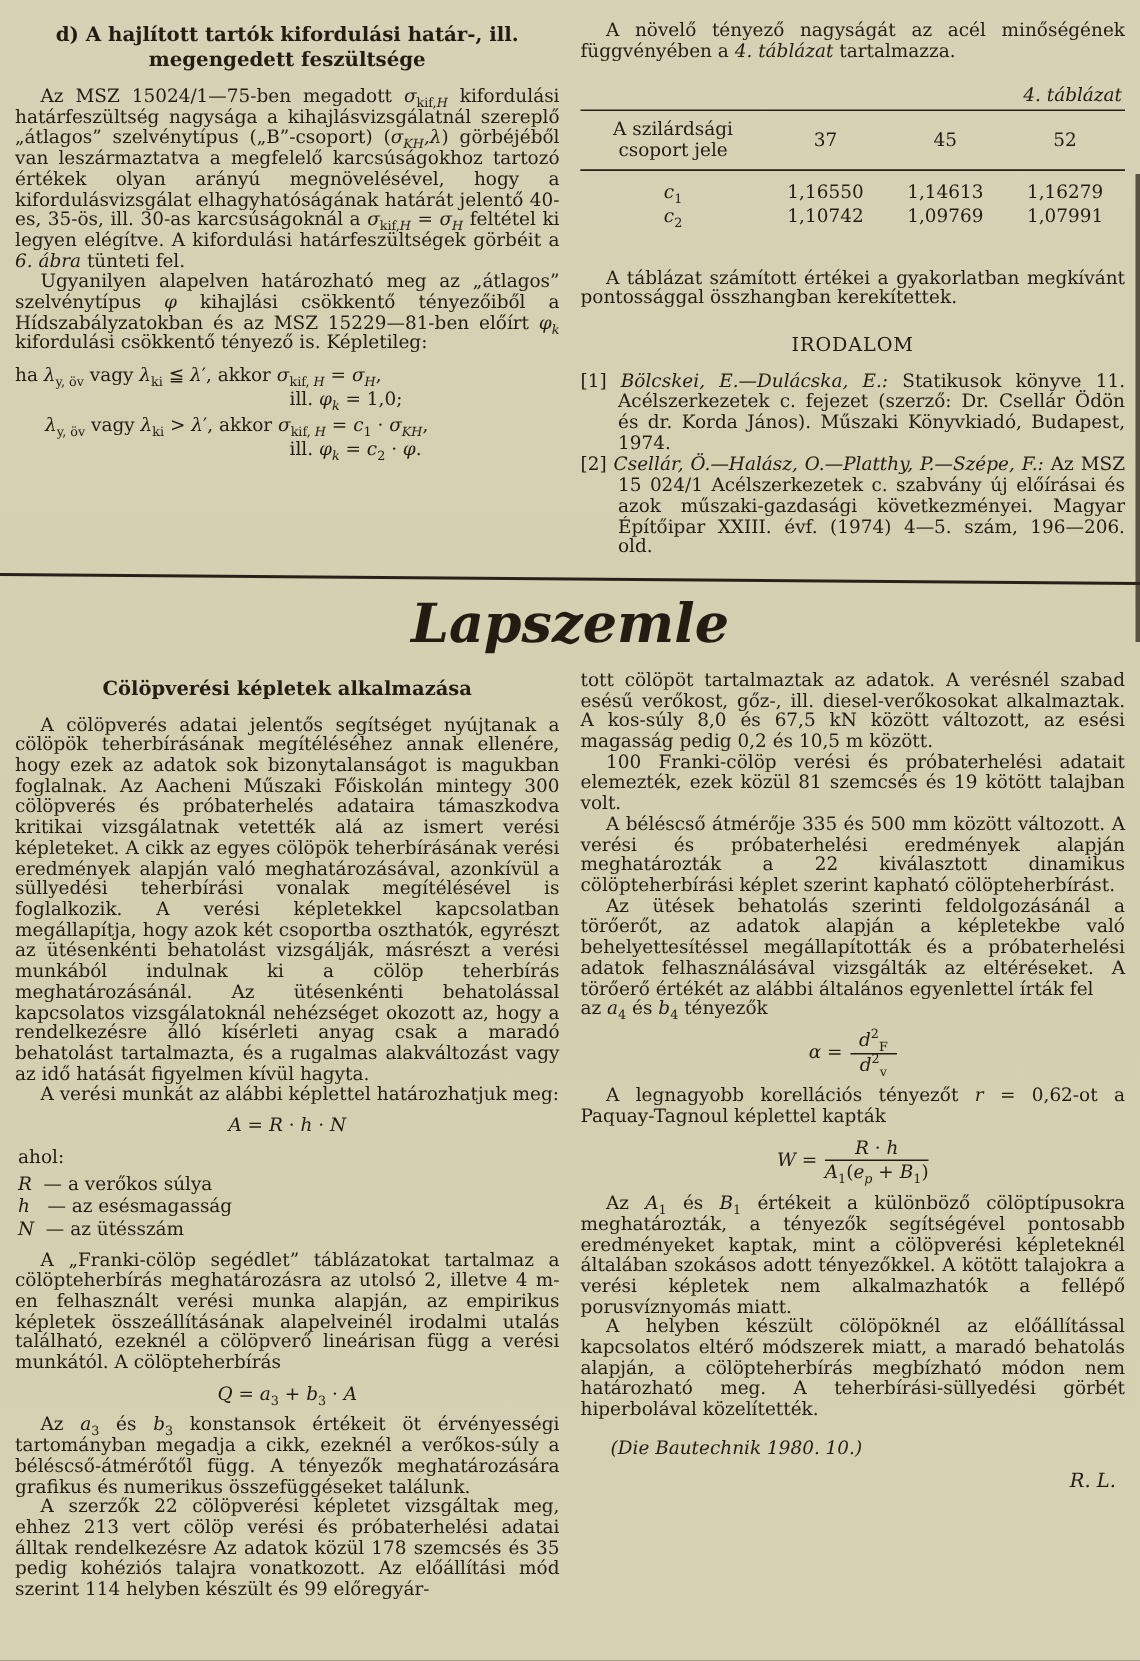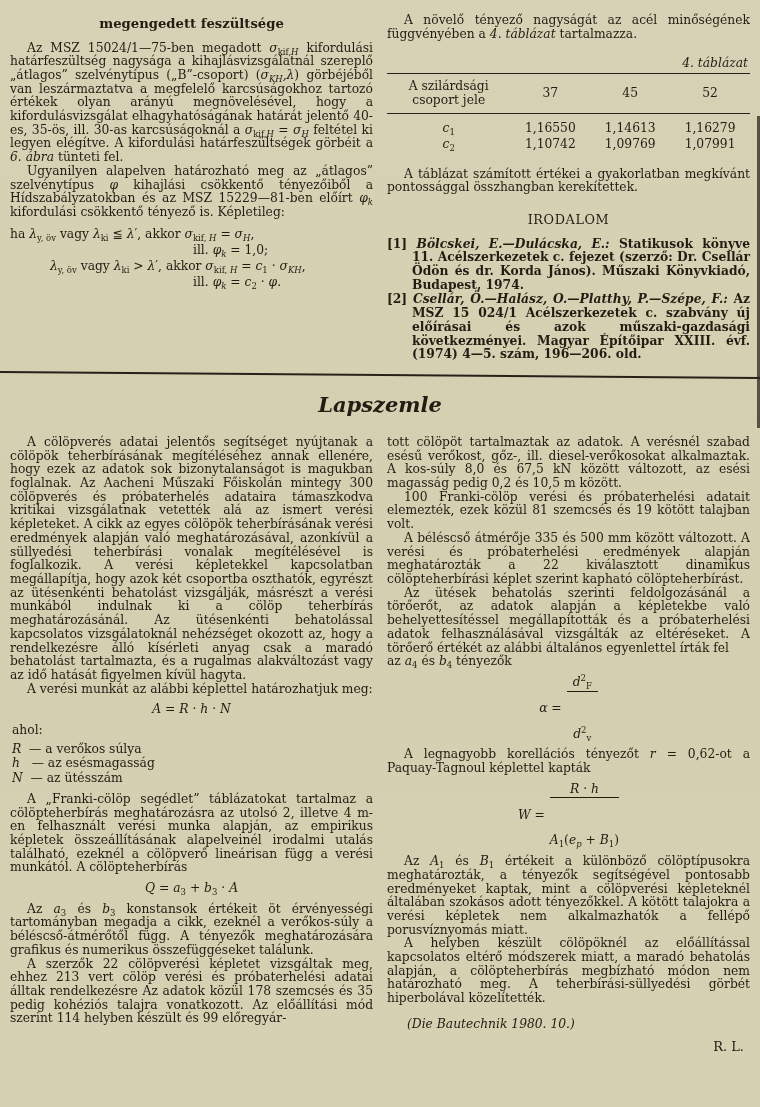--- a/index.html
+++ b/index.html
@@ -19,57 +19,58 @@
   }
   .cols{display:flex;gap:14px;}
   .col{flex:1;min-width:0;}
   p{margin:0;text-align:justify;}
   .ind{text-indent:17px;}
   .sec-head{font-weight:bold;text-align:center;font-size:13.2px;line-height:16.5px;margin:2px 8px 9px 8px;}
   
   .fblock{margin:8px 0 0 0;}
   .fl{margin:2.5px 0;white-space:nowrap;}
   .fl.right-ind{margin-left:183px;}
-  .fl.mid-ind{margin-left:40px;}
+  .fl.mid-ind{margin-left:20px;}
   
   .tbl-caption{text-align:right;font-style:italic;margin:16px 2px 2px 0;}
   table.coef{width:100%;border-collapse:collapse;border-top:1.7px solid #26211a;}
   table.coef th{font-weight:normal;border-bottom:1.5px solid #26211a;padding:5px 0 6px 0;text-align:center;vertical-align:middle;line-height:14px;}
   table.coef th.lbl{width:34%;}
   table.coef td{text-align:center;padding:1px 0;}
   table.coef tbody tr:first-child td{padding-top:8px;}
   table.coef tbody tr:last-child td{padding-bottom:4px;}
-  .note{margin-top:12px;}
+  .note{margin-top:23px;}
   .irod-head{text-align:center;font-weight:normal;font-size:12.8px;letter-spacing:.6px;margin:18px 0 10px 0;}
-  .ref{padding-left:25px;text-indent:-25px;margin:0 0 1px 0;text-align:justify;font-weight:bold;}
+  .ref{padding-left:25px;text-indent:-25px;margin:0 0 1px 0;text-align:justify;}
   
   .big-rule{border:0;border-top:2.2px solid #26211a;margin:12px -10px 0 -10px;transform:rotate(0.45deg);}
-  .lapszemle{text-align:center;font-weight:bold;font-style:italic;font-size:21px;line-height:30px;margin:14px 0 16px 0;}
+  .lapszemle{text-align:center;font-weight:bold;font-style:italic;font-size:36px;line-height:30px;margin:14px 0 16px 0;}
   .art-title{font-weight:bold;text-align:center;font-size:13px;margin:6px 0 10px 0;}
   .formula{text-align:center;margin:7px 0;}
   .def{margin:1px 0 1px 2px;text-align:left;}
-  .frac{display:inline-flex;flex-direction:column;vertical-align:middle;text-align:center;gap:35px;}
+  .frac{display:inline-flex;flex-direction:column;vertical-align:middle;text-align:center;}
   .frac .num{border-bottom:1.1px solid #221c13;padding:0 6px 1px 6px;}
   .frac .den{padding-top:1px;}
   .f-lhs{margin-right:5px;}
   .source-line{font-style:italic;margin:12px 0 0 20px;text-align:left;}
-  .signature{text-align:right;margin:8px 6px 0 0;font-size:13px;}
+  .signature{text-align:right;font-style:italic;margin:8px 6px 0 0;font-size:13px;}
   .scan-edge{position:absolute;right:0;top:116px;width:3px;height:312px;background:#2c261d;opacity:.75;}
   sub,sup{font-size:8.5px;line-height:0;}
   .gap6{height:6px;} .gap3{height:3px;}
 </style>
 </head>
 <body>
 
 <div class="page">
 
   <div class="cols">
 
     <div class="col">
       <div class="sec-head">
+        <div>d) A hajlított tartók kifordulási határ-, ill.</div>
         <div>megengedett feszültsége</div>
       </div>
       <p class="ind">Az MSZ 15024/1—75-ben megadott <i>σ</i><sub>kif,<i>H</i></sub> kifordulási határfeszültség nagysága a kihajlásvizsgálatnál szereplő „átlagos” szelvénytípus („B”-csoport) (<i>σ<sub>KH</sub>,λ</i>) görbéjéből van leszármaztatva a megfelelő karcsúságokhoz tartozó értékek olyan arányú megnövelésével, hogy a kifordulásvizsgálat elhagyhatóságának határát jelentő 40-es, 35-ös, ill. 30-as karcsúságoknál a <i>σ</i><sub>kif,<i>H</i></sub> = <i>σ<sub>H</sub></i> feltétel ki legyen elégítve. A kifordulási határfeszültségek görbéit a <i>6. ábra</i> tünteti fel.</p>
       <p class="ind">Ugyanilyen alapelven határozható meg az „átlagos” szelvénytípus <i>φ</i> kihajlási csökkentő tényezőiből a Hídszabályzatokban és az MSZ 15229—81-ben előírt <i>φ<sub>k</sub></i> kifordulási csökkentő tényező is. Képletileg:</p>
       <div class="fblock">
         <div class="fl">ha <i>λ</i><sub>y, öv</sub> vagy <i>λ</i><sub>ki</sub> ≦ <i>λ</i>′, akkor <i>σ</i><sub>kif, <i>H</i></sub> = <i>σ<sub>H</sub></i>,</div>
         <div class="fl right-ind">ill. <i>φ<sub>k</sub></i> = 1,0;</div>
         <div class="fl mid-ind"><i>λ</i><sub>y, öv</sub> vagy <i>λ</i><sub>ki</sub> &gt; <i>λ</i>′, akkor <i>σ</i><sub>kif, <i>H</i></sub> = <i>c</i><sub>1</sub> · <i>σ<sub>KH</sub></i>,</div>
         <div class="fl right-ind">ill. <i>φ<sub>k</sub></i> = <i>c</i><sub>2</sub> · <i>φ</i>.</div>
       </div>
@@ -111,20 +112,21 @@
       <p class="ref">[2] <i>Csellár, Ö.—Halász, O.—Platthy, P.—Szépe, F.:</i> Az MSZ 15 024/1 Acélszerkezetek c. szabvány új előírásai és azok műszaki-gazdasági következményei. Magyar Építőipar XXIII. évf. (1974) 4—5. szám, 196—206. old.</p>
     </div>
   </div>
 
   <hr class="big-rule">
   <div class="lapszemle">Lapszemle</div>
 
   <div class="cols">
 
     <div class="col">
+      <div class="art-title">Cölöpverési képletek alkalmazása</div>
       <p class="ind">A cölöpverés adatai jelentős segítséget nyújtanak a cölöpök teherbírásának megítéléséhez annak ellenére, hogy ezek az adatok sok bizonytalanságot is magukban foglalnak. Az Aacheni Műszaki Főiskolán mintegy 300 cölöpverés és próbaterhelés adataira támaszkodva kritikai vizsgálatnak vetették alá az ismert verési képleteket. A cikk az egyes cölöpök teherbírásának verési eredmények alapján való meghatározásával, azonkívül a süllyedési teherbírási vonalak megítélésével is foglalkozik. A verési képletekkel kapcsolatban megállapítja, hogy azok két csoportba oszthatók, egyrészt az ütésenkénti behatolást vizsgálják, másrészt a verési munkából indulnak ki a cölöp teherbírás meghatározásánál. Az ütésenkénti behatolással kapcsolatos vizsgálatoknál nehézséget okozott az, hogy a rendelkezésre álló kísérleti anyag csak a maradó behatolást tartalmazta, és a rugalmas alakváltozást vagy az idő hatását figyelmen kívül hagyta.</p>
       <p class="ind">A verési munkát az alábbi képlettel határozhatjuk meg:</p>
       <div class="formula"><i>A</i> = <i>R</i> · <i>h</i> · <i>N</i></div>
       <p class="def">ahol:</p>
       <div class="gap3"></div>
       <p class="def"><i>R</i>&nbsp;&nbsp;— a verőkos súlya</p>
       <p class="def"><i>h</i>&nbsp;&nbsp;&nbsp;— az esésmagasság</p>
       <p class="def"><i>N</i>&nbsp;&nbsp;— az ütésszám</p>
       <div class="gap6"></div>
       <p class="ind">A „Franki-cölöp segédlet” táblázatokat tartalmaz a cölöpteherbírás meghatározásra az utolsó 2, illetve 4 m-en felhasznált verési munka alapján, az empirikus képletek összeállításának alapelveinél irodalmi utalás található, ezeknél a cölöpverő lineárisan függ a verési munkától. A cölöpteherbírás</p>

